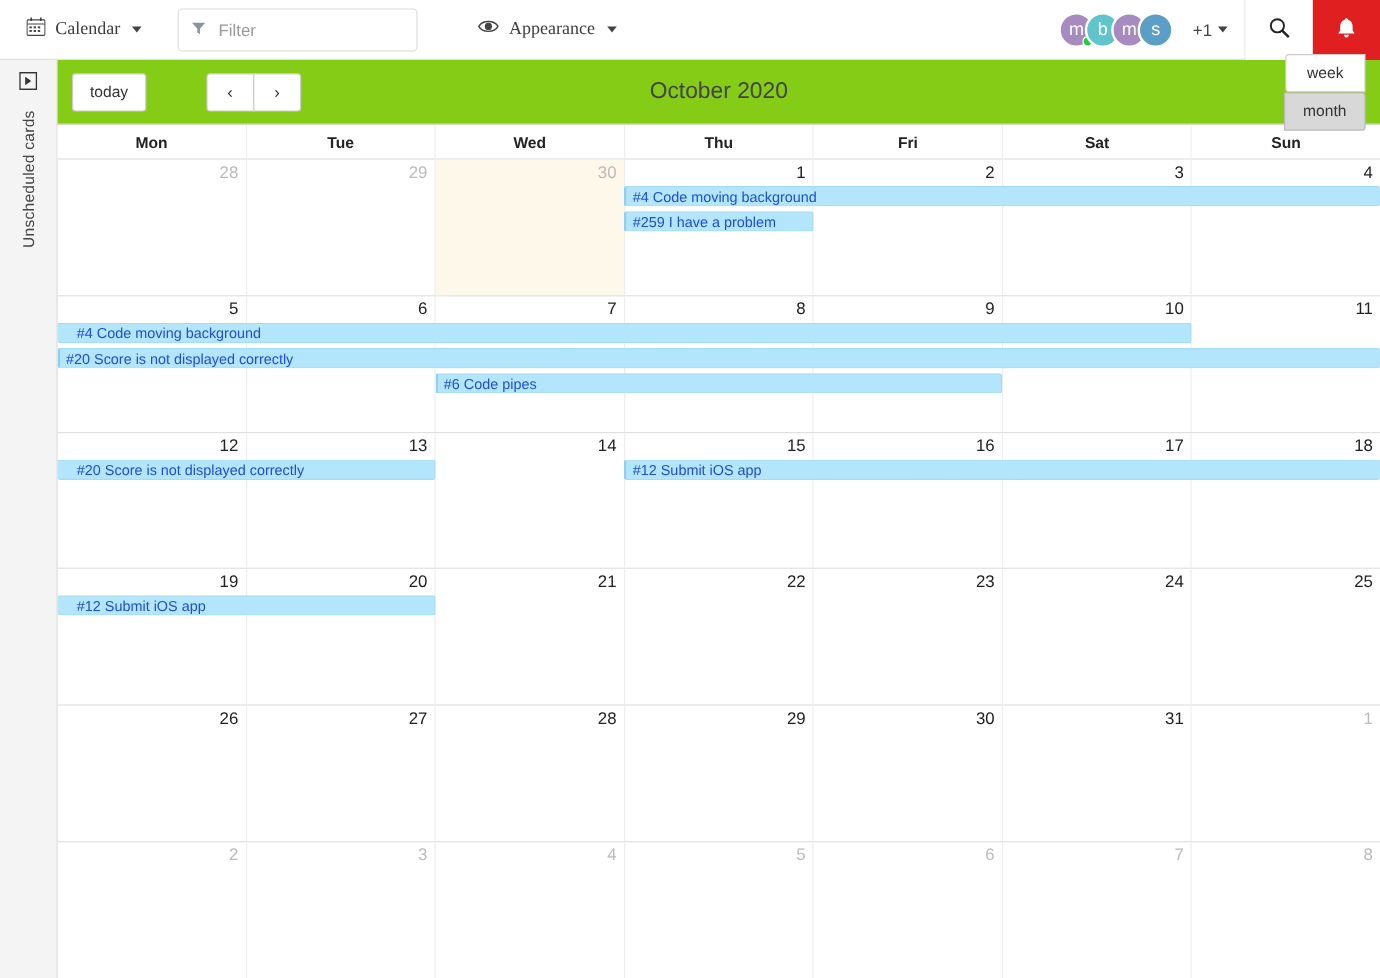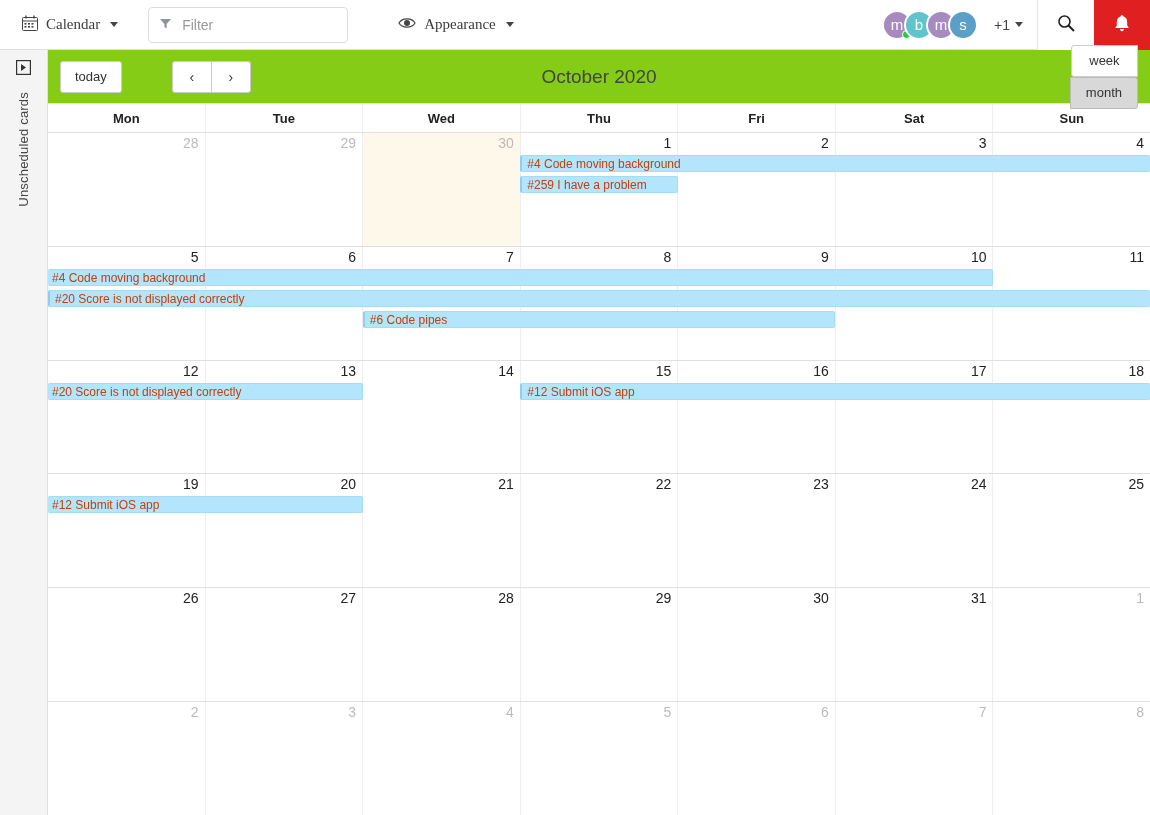--- a/index.html
+++ b/index.html
@@ -157,22 +157,22 @@
   .daynum {
     position: absolute; top: 2px; right: 6px;
     font-size: 14px; color: #222;
   }
   .daynum.other { color: #bbb; }
 
   
   .ev-layer { position: absolute; left: 0; right: 0; top: 22px; bottom: 0; }
   .ev {
     position: absolute; height: 17px; line-height: 16px;
-    background: #b3e5fc; color: #c2410c; font-size: 12px;
-    padding: 0 4px; overflow: hidden; white-space: nowrap;
+    background: #b3e5fc; color: #1d4ed8; font-size: 12px;
+    padding: 0 16px; overflow: hidden; white-space: nowrap;
     cursor: pointer; border-radius: 2px;
     border-top: 1px solid #a5dcf5; border-bottom: 1px solid #a5dcf5;
   }
   .ev.starts { border-left: 2px solid #8ecff0; padding-left: 5px; }
   .ev.ends { border-right: 1px solid #a5dcf5; }
 </style>
 </head>
 <body>
 
 <div class="app">

